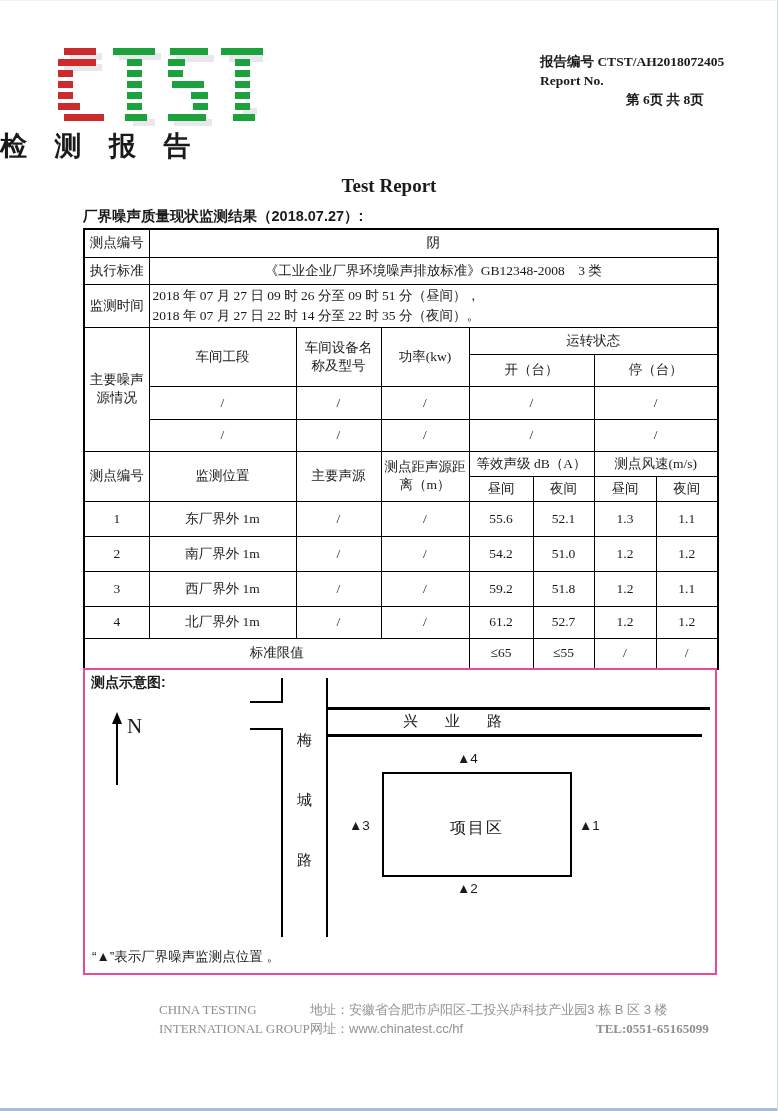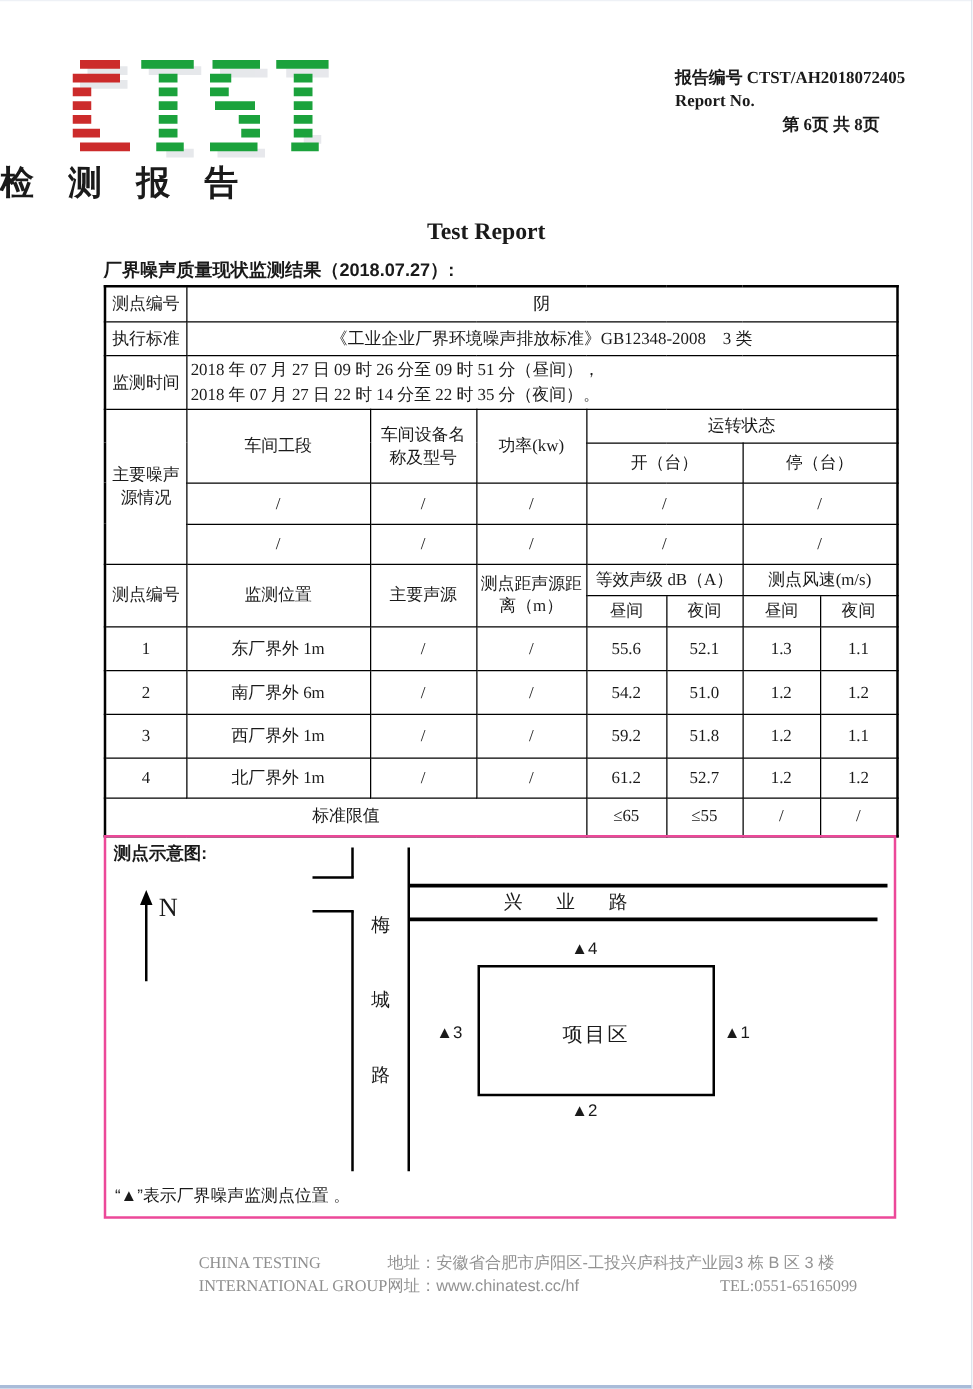--- a/index.html
+++ b/index.html
@@ -188,21 +188,21 @@
       <td>东厂界外 1m</td>
       <td>/</td>
       <td>/</td>
       <td>55.6</td>
       <td>52.1</td>
       <td>1.3</td>
       <td>1.1</td>
     </tr>
     <tr style="height:35px">
       <td>2</td>
-      <td>南厂界外 6m</td>
+      <td>南厂界外 1m</td>
       <td>/</td>
       <td>/</td>
       <td>54.2</td>
       <td>51.0</td>
       <td>1.2</td>
       <td>1.2</td>
     </tr>
     <tr style="height:35px">
       <td>3</td>
       <td>西厂界外 1m</td>
@@ -268,15 +268,15 @@
   </div>
 
   <div class="abs foot" style="left:159px; top:1000px;">
     <div>CHINA TESTING</div>
     <div>INTERNATIONAL GROUP</div>
   </div>
   <div class="abs foot-cn" style="left:310px; top:1000px;">
     <div>地址：安徽省合肥市庐阳区-工投兴庐科技产业园3 栋 B 区 3 楼</div>
     <div>网址：www.chinatest.cc/hf</div>
   </div>
-  <div class="abs foot" style="left:576px; top:1019px;">TEL:0551-65165099</div>
+  <div class="abs foot" style="left:596px; top:1019px;font-weight:bold;">TEL:0551-65165099</div>
 
 </div>
 
 </body></html>

